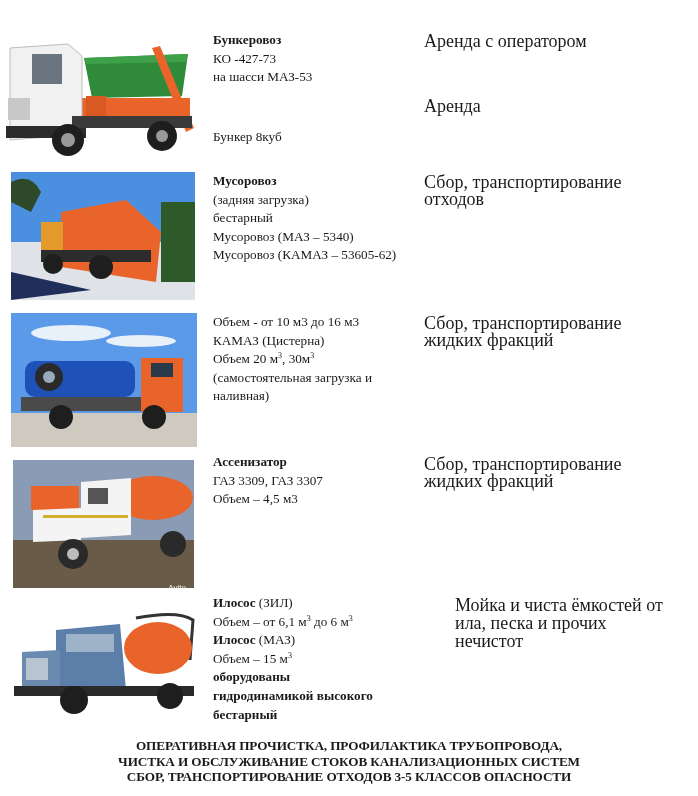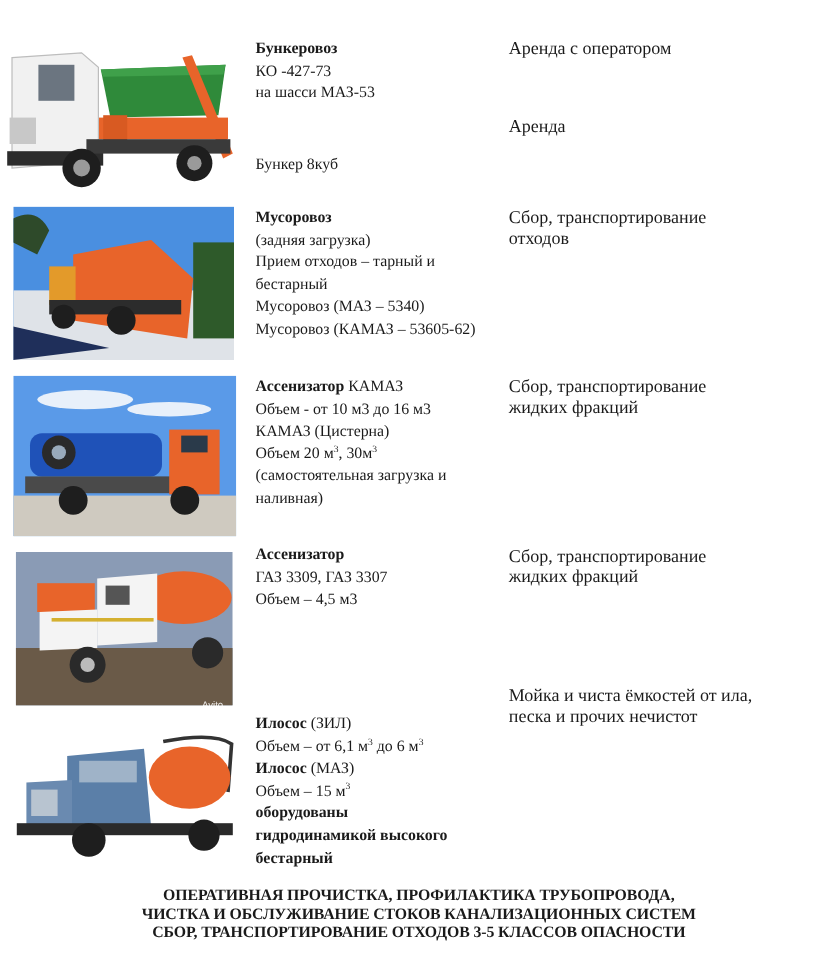--- a/index.html
+++ b/index.html
@@ -2,21 +2,21 @@
 <html><head>
 <meta charset="utf-8">
 <style>
   html, body { margin:0; padding:0; background:#ffffff; }
   body { width:698px; height:796px; position:relative; overflow:hidden;
          font-family:"DejaVu Serif","Liberation Serif",serif; color:#1a1a1a; }
   .photo { position:absolute; overflow:hidden; }
   .desc { position:absolute; left:213px; font-family:"Liberation Serif","DejaVu Serif",serif;
           font-size:13.2px; line-height:18.6px; }
   .svc { position:absolute; left:424px; width:210px; font-family:"Liberation Serif","DejaVu Serif",serif;
-         font-size:15px; line-height:16.5px; }
+         font-size:18px; line-height:16.5px; }
   .desc b, .b { font-weight:bold; }
   .line { display:block; white-space:nowrap; }
   .footer { position:absolute; left:0; top:738px; width:698px; text-align:center;
             font-family:"Liberation Serif","DejaVu Serif",serif; font-weight:bold; font-size:13.2px;
             line-height:15.5px; letter-spacing:-0.1px; }
   .footer span { display:block; }
   sup { font-size:8px; line-height:0; }
   .wm { position:absolute; right:8px; bottom:4px; font-family:"Liberation Sans",sans-serif;
         font-size:8px; color:#ffffff; opacity:0.9; }
 </style>
@@ -63,21 +63,20 @@
     <rect x="30" y="50" width="22" height="32" fill="#e39a2a"></rect>
     <rect x="30" y="78" width="110" height="12" fill="#2c2c2c"></rect>
     <circle cx="42" cy="92" r="10" fill="#1e1e1e"></circle>
     <circle cx="90" cy="95" r="12" fill="#1e1e1e"></circle>
     <path d="M0,10 Q20,0 30,20 L20,40 L0,30 Z" fill="#2e4a2a"></path>
   </svg>
 </div>
 <div class="desc" style="top:172px;">
   <span class="line b">Мусоровоз</span>
   <span class="line">(задняя загрузка)</span>
-  <span class="line">Прием отходов – тарный и</span>
   <span class="line">бестарный</span>
   <span class="line">Мусоровоз (МАЗ – 5340)</span>
   <span class="line">Мусоровоз (КАМАЗ – 53605-62)</span>
 </div>
 <div class="svc" style="top:174px;">Сбор, транспортирование отходов</div>
 
 <div class="photo" style="left:11px;top:313px;width:186px;height:134px;">
   <svg width="186" height="134" viewBox="0 0 186 134">
     <rect width="186" height="134" fill="#5a9ae8"></rect>
     <ellipse cx="60" cy="20" rx="40" ry="8" fill="#e8f0fa"></ellipse>
@@ -87,21 +86,20 @@
     <circle cx="38" cy="64" r="14" fill="#2a2a2a"></circle>
       <circle cx="38" cy="64" r="6" fill="#9ab"></circle>
     <rect x="10" y="84" width="125" height="14" fill="#4a4a4a"></rect>
     <rect x="130" y="45" width="42" height="54" fill="#e8642a"></rect>
     <rect x="140" y="50" width="22" height="14" fill="#2a3a4a"></rect>
     <circle cx="50" cy="104" r="12" fill="#1e1e1e"></circle>
     <circle cx="143" cy="104" r="12" fill="#1e1e1e"></circle>
   </svg>
 </div>
 <div class="desc" style="top:313px;">
-  <span class="line"><b>Ассенизатор</b><span> КАМАЗ</span></span>
   <span class="line">Объем - от 10 м3 до 16 м3</span>
   <span class="line">КАМАЗ (Цистерна)</span>
   <span class="line"><span>Объем 20 м</span><sup>3</sup><span>, 30м</span><sup>3</sup></span>
   <span class="line">(самостоятельная загрузка и</span>
   <span class="line">наливная)</span>
 </div>
 <div class="svc" style="top:315px;">Сбор, транспортирование жидких фракций</div>
 
 <div class="photo" style="left:13px;top:460px;width:181px;height:136px;">
   <svg width="181" height="128" viewBox="0 0 181 128">
@@ -142,19 +140,19 @@
 </div>
 <div class="desc" style="top:594px;">
   <span class="line"><b>Илосос</b><span> (ЗИЛ)</span></span>
   <span class="line"><span>Объем – от 6,1 м</span><sup>3</sup><span> до 6 м</span><sup>3</sup></span>
   <span class="line"><b>Илосос</b><span> (МАЗ)</span></span>
   <span class="line"><span>Объем – 15 м</span><sup>3</sup></span>
   <span class="line b">оборудованы</span>
   <span class="line b">гидродинамикой высокого</span>
   <span class="line b">бестарный</span>
 </div>
-<div class="svc" style="top:571px;line-height:18px;">Мойка и чиста ёмкостей от ила, песка и прочих нечистот</div>
+<div class="svc" style="top:596px;line-height:18px;margin-left:31px;">Мойка и чиста ёмкостей от ила, песка и прочих нечистот</div>
 
 <div class="footer">
   <span>ОПЕРАТИВНАЯ ПРОЧИСТКА, ПРОФИЛАКТИКА ТРУБОПРОВОДА,</span>
   <span>ЧИСТКА И ОБСЛУЖИВАНИЕ СТОКОВ КАНАЛИЗАЦИОННЫХ СИСТЕМ</span>
   <span>СБОР, ТРАНСПОРТИРОВАНИЕ ОТХОДОВ 3-5 КЛАССОВ ОПАСНОСТИ</span>
 </div>
 
 </body></html>

